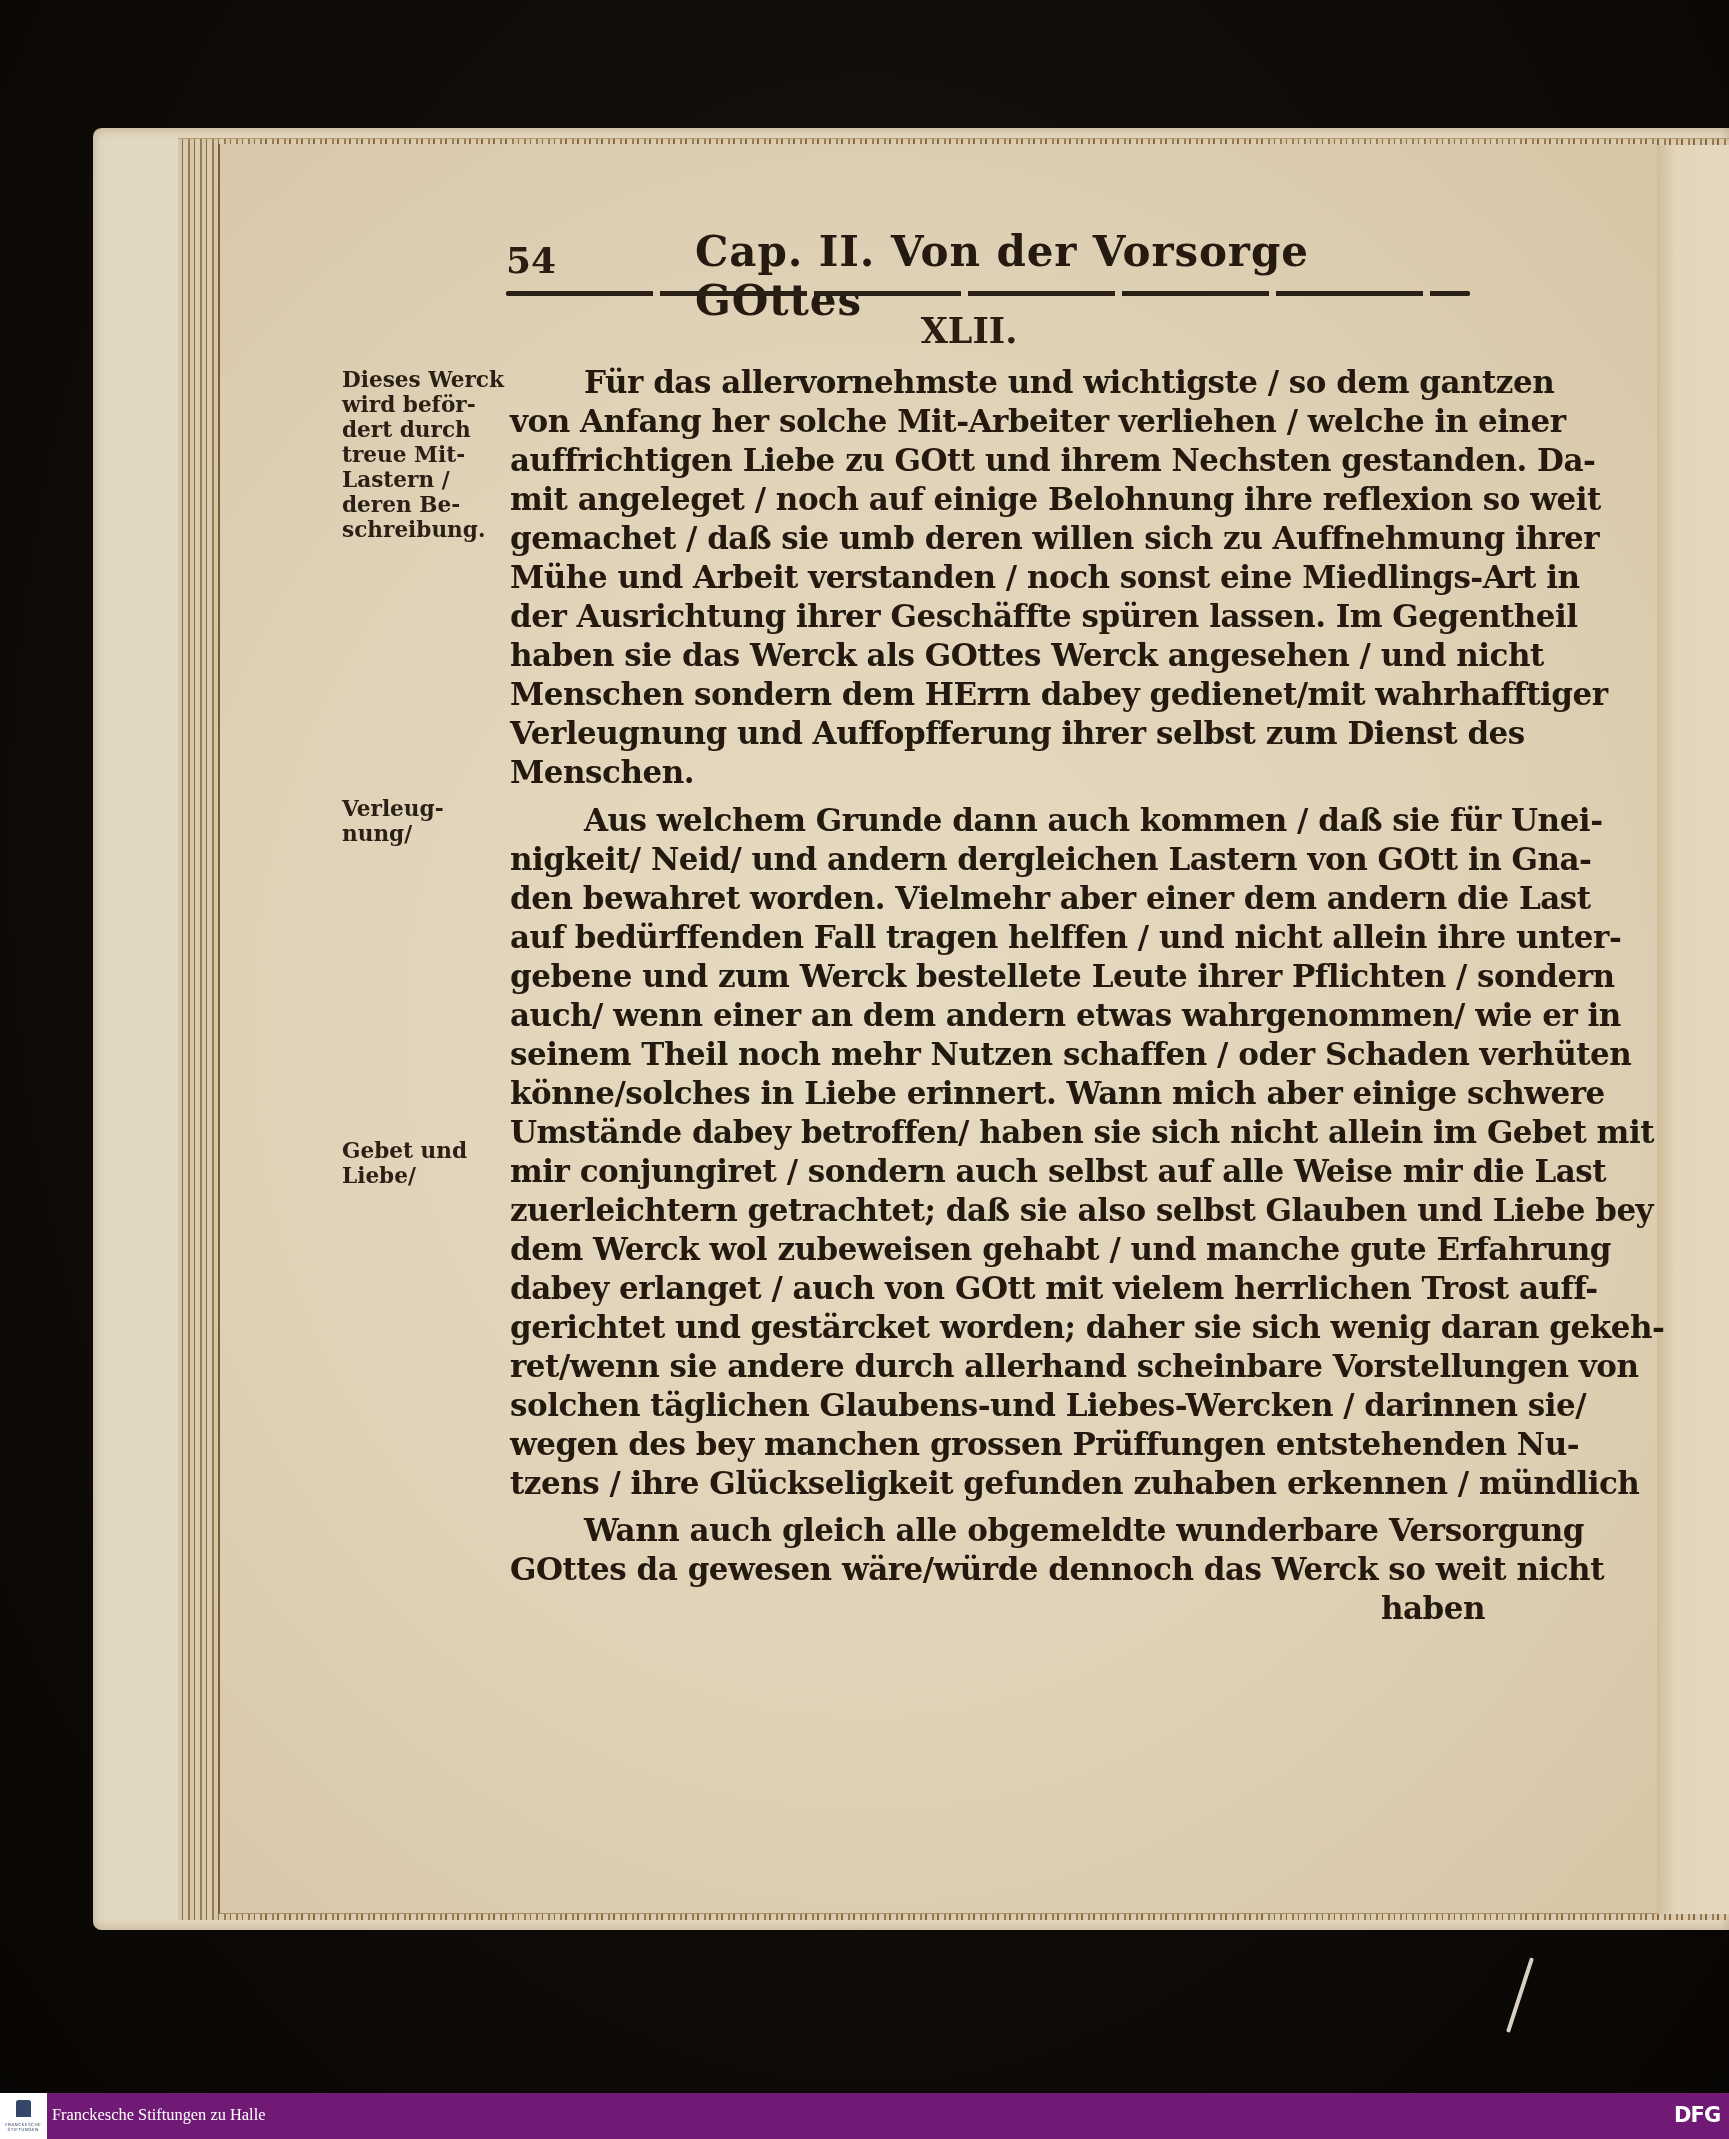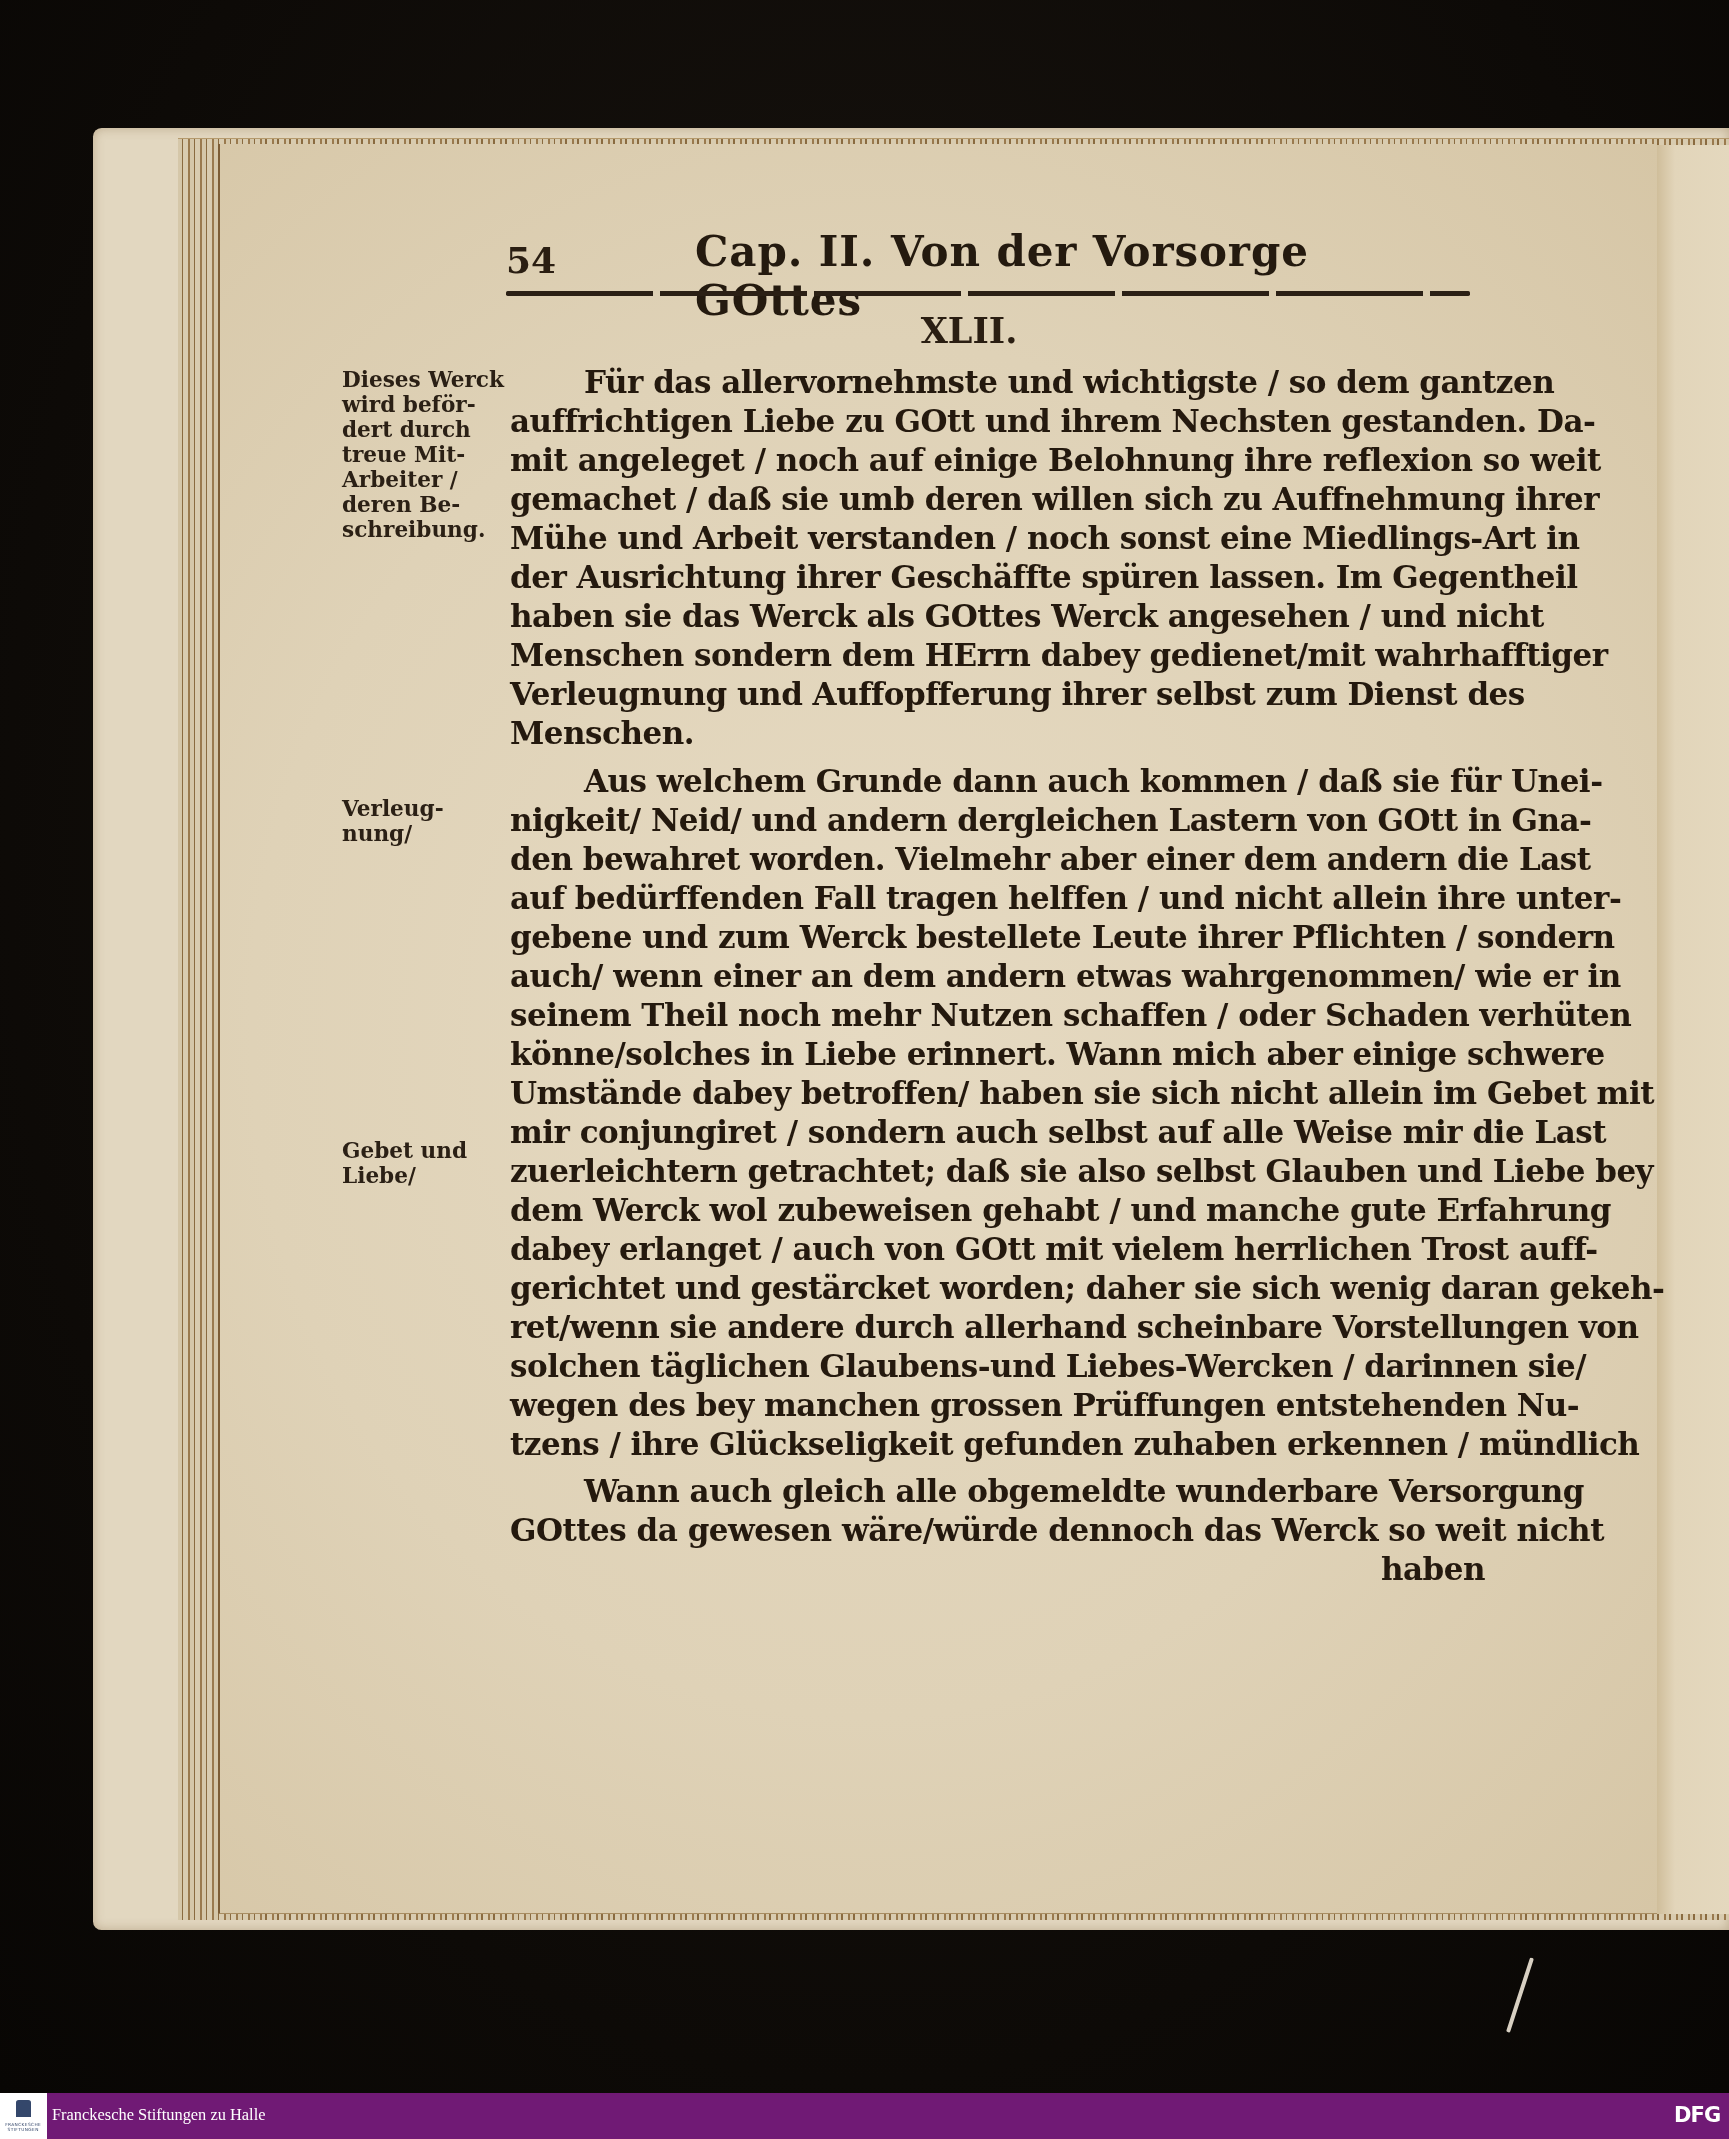--- a/index.html
+++ b/index.html
@@ -123,36 +123,37 @@
   <span class="head-title">Cap. II. Von der Vorsorge GOttes</span>
 </div>
 <div class="head-rule"></div>
 <div class="section-number">XLII.</div>
 
 <div class="margin-col" style="top:367px;">
   <span class="mline">Dieses Werck</span>
   <span class="mline">wird beför-</span>
   <span class="mline">dert durch</span>
   <span class="mline">treue Mit-</span>
-  <span class="mline">Arbeiter /</span>
+  <span class="mline">Lastern /</span>
   <span class="mline">deren Be-</span>
   <span class="mline">schreibung.</span>
 </div>
 <div class="margin-col" style="top:796px;">
   <span class="mline">Verleug-</span>
   <span class="mline">nung/</span>
 </div>
 <div class="margin-col" style="top:1138px;">
   <span class="mline">Gebet und</span>
   <span class="mline">Liebe/</span>
 </div>
 
 <div class="main-col">
   <div class="para">
     <span class="line indent">Für das allervornehmste und wichtigste / so dem gantzen</span>
+    <span class="line">von Anfang her solche Mit-Arbeiter verliehen / welche in einer</span>
     <span class="line">auffrichtigen Liebe zu GOtt und ihrem Nechsten gestanden. Da-</span>
     <span class="line">mit angeleget / noch auf einige Belohnung ihre reflexion so weit</span>
     <span class="line">gemachet / daß sie umb deren willen sich zu Auffnehmung ihrer</span>
     <span class="line">Mühe und Arbeit verstanden / noch sonst eine Miedlings-Art in</span>
     <span class="line">der Ausrichtung ihrer Geschäffte spüren lassen. Im Gegentheil</span>
     <span class="line">haben sie das Werck als GOttes Werck angesehen / und nicht</span>
     <span class="line">Menschen sondern dem HErrn dabey gedienet/mit wahrhafftiger</span>
     <span class="line">Verleugnung und Auffopfferung ihrer selbst zum Dienst des</span>
     <span class="line last">Menschen.</span>
   </div>

